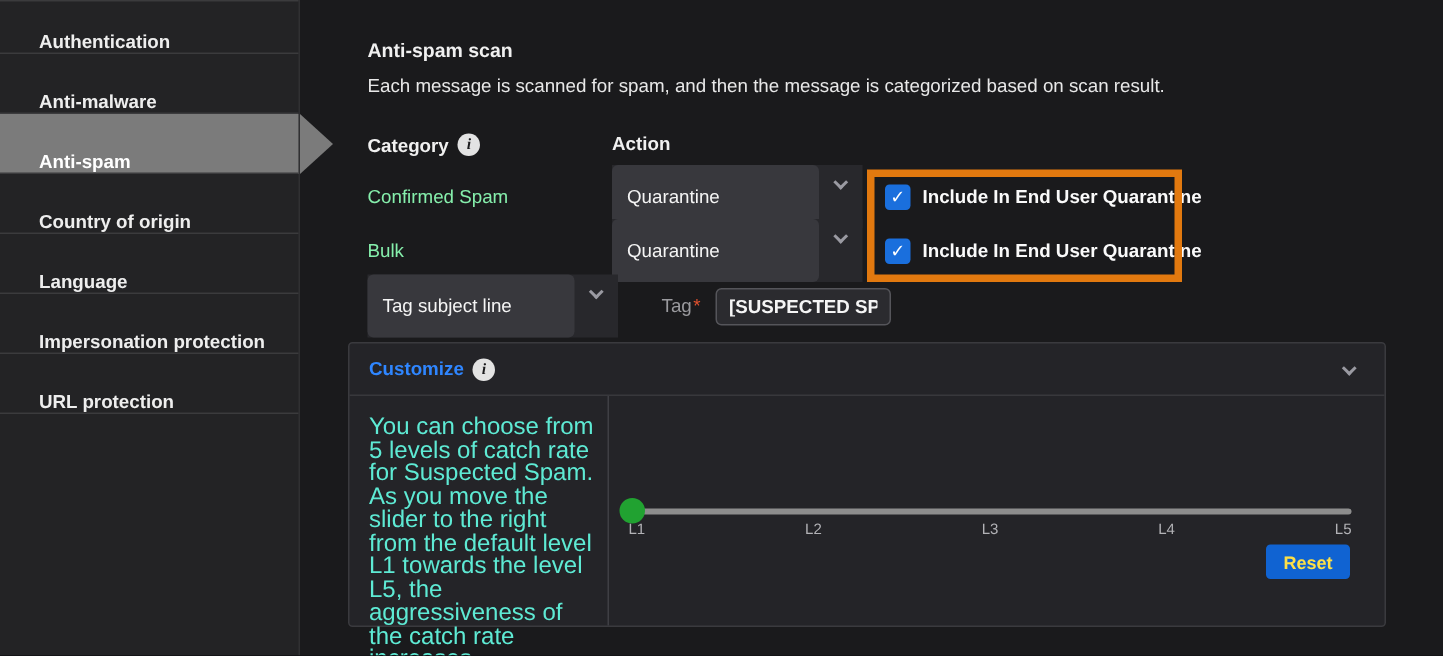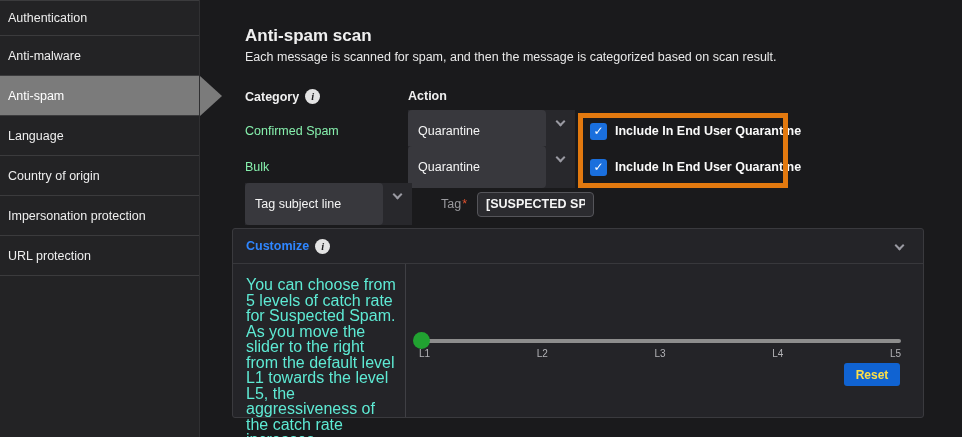--- a/index.html
+++ b/index.html
@@ -9,34 +9,34 @@
     position:relative; width:962px; height:437px; overflow:hidden;
     background:#1a1a1c; color:#f0f0f0; font-size:12.5px;
   }
 
   
   .sidebar {
     position:absolute; left:0; top:0; width:200px; height:437px;
     background:#232325; border-right:1px solid #303032;
   }
   .nav-item {
-    position:relative; height:40px; display:flex; align-items:center;
-    padding-left:8px; border-bottom:1px solid #3b3b3d;
-    color:#eeeeee; cursor:pointer;
+    position:relative; height:40px; display:flex; align-items:flex-end;
+    padding-left:26px; border-bottom:1px solid #3b3b3d;
+    color:#eeeeee; cursor:pointer;font-weight:bold;
   }
   .nav-item:first-child { height:36px; border-top:1px solid #3b3b3d; }
   .nav-item.selected { background:#7b7b7b; color:#ffffff; }
   .nav-item.selected::after {
     content:""; position:absolute; left:200px; top:0;
     border-top:20px solid transparent; border-bottom:20px solid transparent;
     border-left:22px solid #7b7b7b;
   }
 
   
-  .main-title { position:absolute; left:245px; top:26px; font-weight:bold; font-size:17px; }
+  .main-title { position:absolute; left:245px; top:26px; font-weight:bold; font-size:13px; }
   .main-desc  { position:absolute; left:245px; top:50px; color:#e8e8e8; }
   .col-head   { position:absolute; top:89px; font-weight:bold; display:flex; align-items:center; gap:6px; }
   .col-head.category { left:245px; }
   .col-head.action   { left:408px; }
 
   .info-icon {
     width:15px; height:15px; border-radius:50%; background:#e3e3e3; color:#1c1c1e;
     display:inline-flex; align-items:center; justify-content:center;
     font-size:10.5px; font-weight:bold; font-style:italic;
     font-family:"Liberation Serif","DejaVu Serif",serif; cursor:pointer;
@@ -128,24 +128,24 @@
     <div class="nav-item">
         <span>Authentication</span>
       </div>
     <div class="nav-item">
         <span>Anti-malware</span>
       </div>
     <div class="nav-item selected">
         <span>Anti-spam</span>
       </div>
     <div class="nav-item">
+        <span>Country of origin</span>
+      </div>
+    <div class="nav-item">
         <span>Language</span>
-      </div>
-    <div class="nav-item">
-        <span>Country of origin</span>
       </div>
     <div class="nav-item">
         <span>Impersonation protection</span>
       </div>
     <div class="nav-item">
         <span>URL protection</span>
       </div>
   </nav>
 
   <h1 class="main-title">Anti-spam scan</h1>

